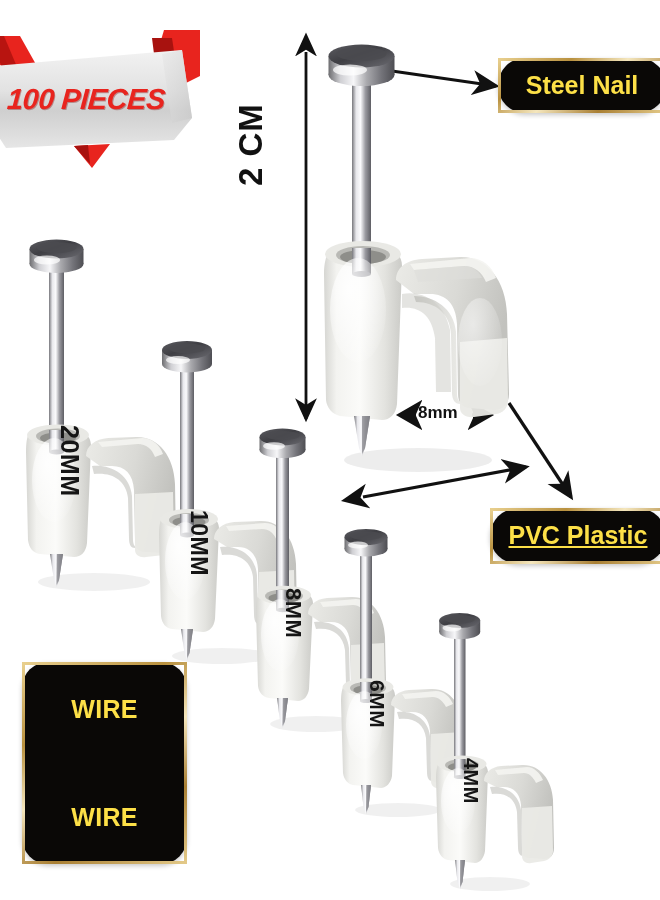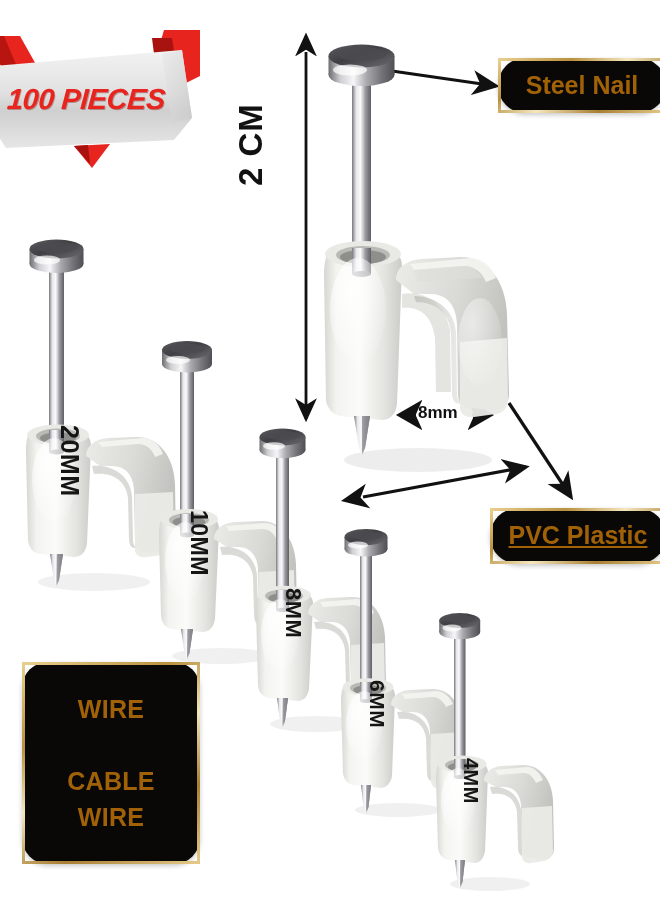--- a/index.html
+++ b/index.html
@@ -55,21 +55,21 @@
     border-radius: 28px;
     box-sizing: border-box;
     display: flex;
     align-items: center;
     justify-content: center;
     color: #ffffff;
     font-weight: bold;
     box-shadow: 0 2px 5px rgba(0,0,0,0.22);
   }
   .badge-inner {
-    color: #a16207;
+    color: #fde047;
     font-weight: bold;
     line-height: 1.18;
     text-align: center;
     white-space: nowrap;
   }
 
   #badge-steel-nail {
     left: 498px; top: 58px;
     width: 168px; height: 55px;
     border-radius: 27px;
@@ -78,21 +78,21 @@
 
   #badge-pvc-plastic {
     left: 490px; top: 508px;
     width: 176px; height: 56px;
     border-radius: 28px;
   }
   #badge-pvc-plastic .badge-inner { font-size: 25px; text-decoration: underline; }
 
   #badge-usage {
     left: 22px; top: 662px;
-    width: 178px; height: 202px;
+    width: 165px; height: 202px;
     border-radius: 26px;
     padding: 8px 0;
   }
   #badge-usage .badge-inner {
     font-size: 25px;
     line-height: 1.45;
     letter-spacing: 0.3px;
   }
 
   
@@ -542,18 +542,18 @@
   </div>
 
   <div class="badge" id="badge-pvc-plastic">
     <span class="badge-inner">PVC Plastic</span>
   </div>
 
   <div class="badge" id="badge-usage">
     <span class="badge-inner">
       <span>WIRE</span><br>
       <br>
-      <span>CABLE</span><br>
+      <br>
       <span>WIRE</span>
     </span>
   </div>
 
 </div>
 
 </body></html>

